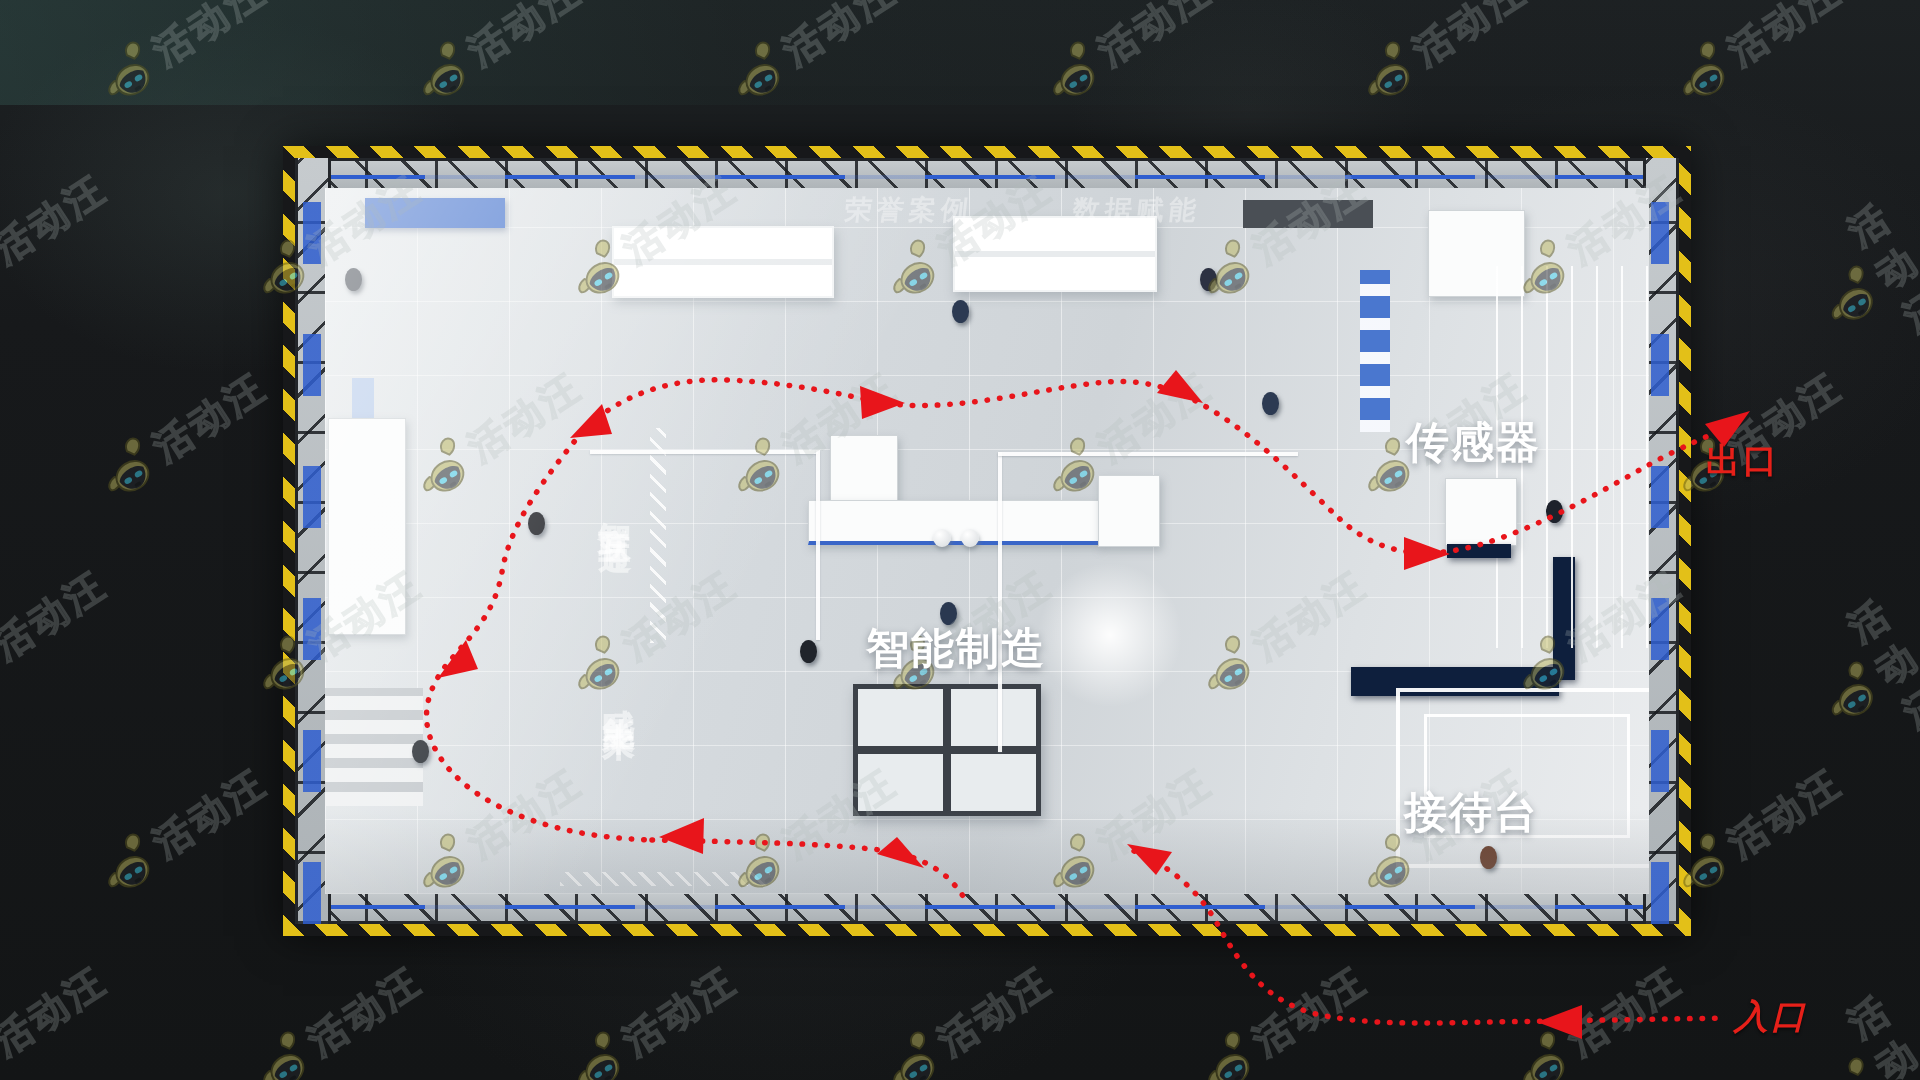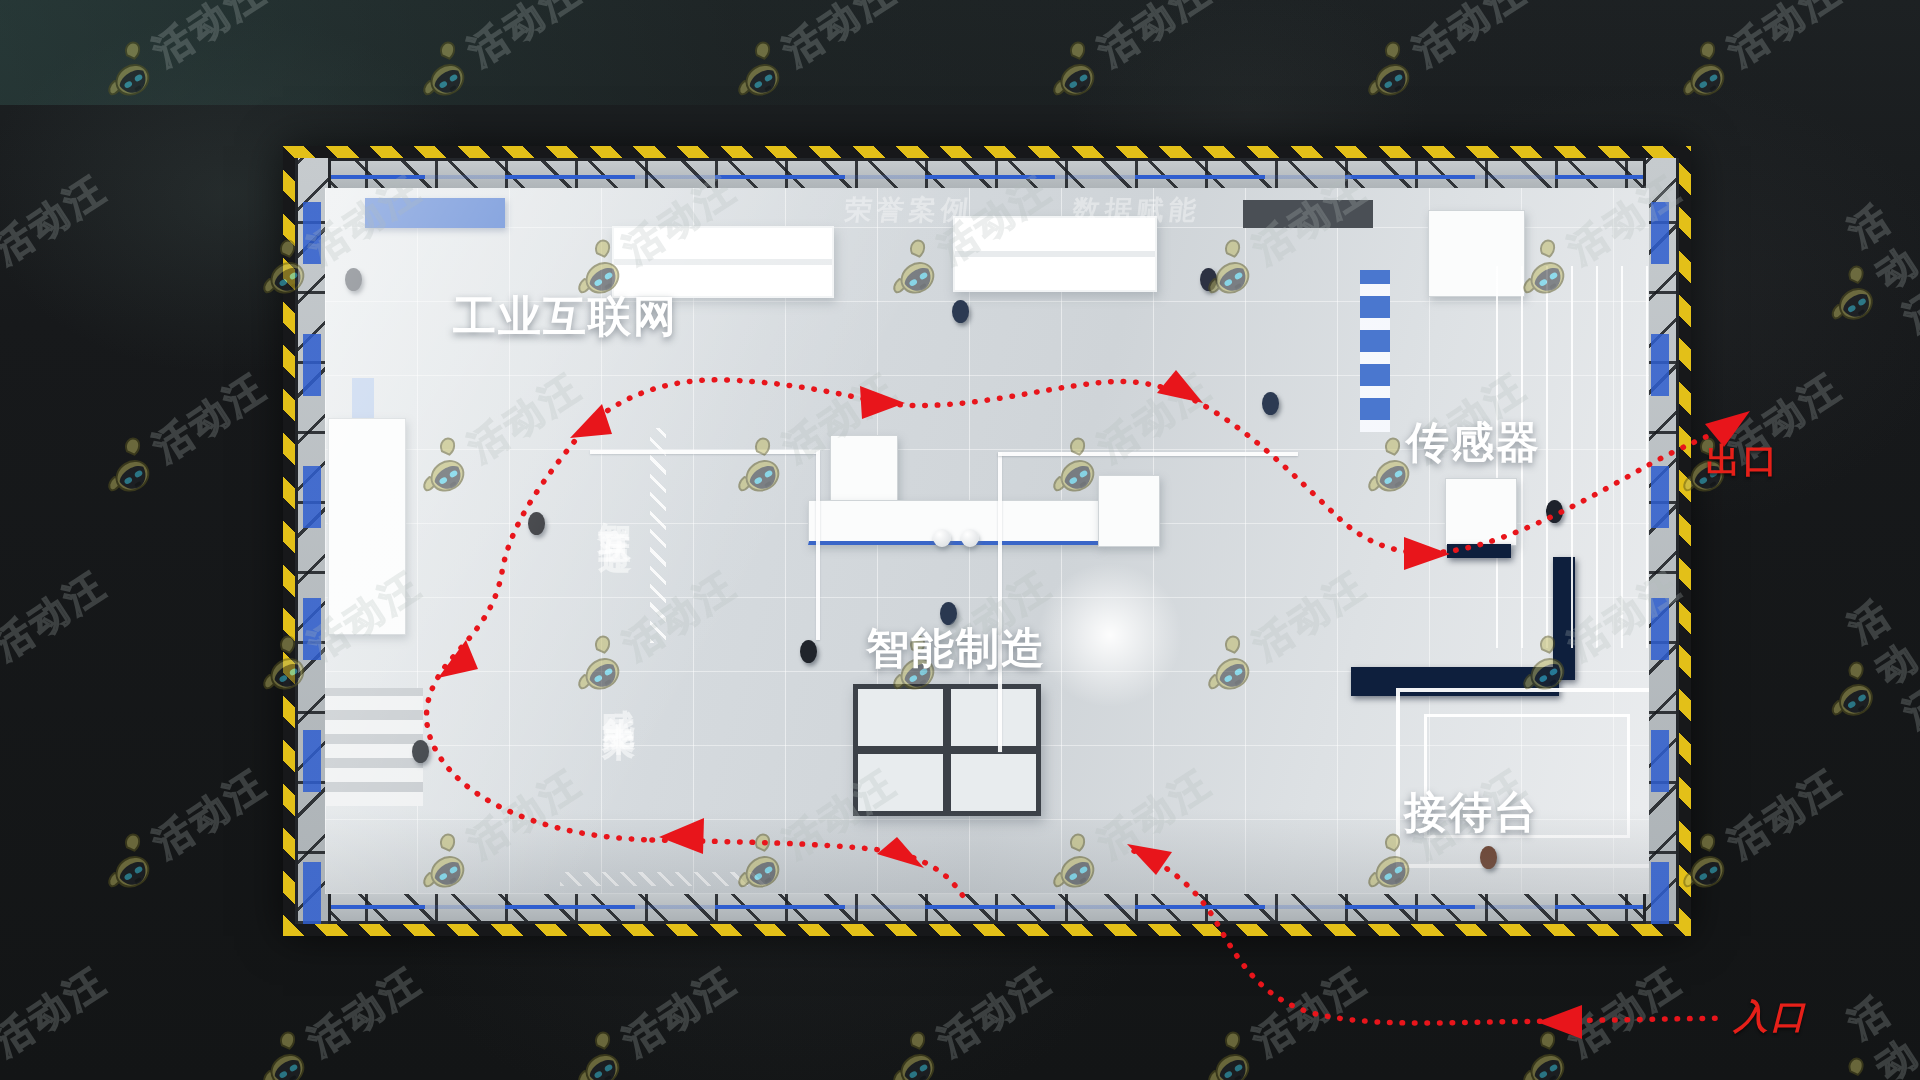--- a/index.html
+++ b/index.html
@@ -435,21 +435,20 @@
       <polygon class="route-arrow" points="1750,411 1705,424 1724,447" fill="#e8151b"></polygon>
       <polygon class="route-arrow" points="659,837 704,818 703,854" fill="#e8151b"></polygon>
       <polygon class="route-arrow" points="924,868 877,854 897,837" fill="#e8151b"></polygon>
       <polygon class="route-arrow" points="1127,844 1172,852 1156,875" fill="#e8151b"></polygon>
       <polygon class="route-arrow" points="1537,1022 1582,1005 1582,1039" fill="#e8151b"></polygon>
       <polygon class="route-arrow" points="438,678 466,640 478,669" fill="#e8151b"></polygon>
     </g>
   </svg>
 
   <div class="labels">
-    <div class="area-label al-ii">工业互联网</div>
     <div class="area-label al-sm">智能制造</div>
     <div class="area-label al-se">传感器</div>
     <div class="area-label al-re">接待台</div>
     <div class="route-label rl-exit">出口</div>
     <div class="route-label rl-entry">入口</div>
   </div>
 
 </div>
 
 </body></html>

